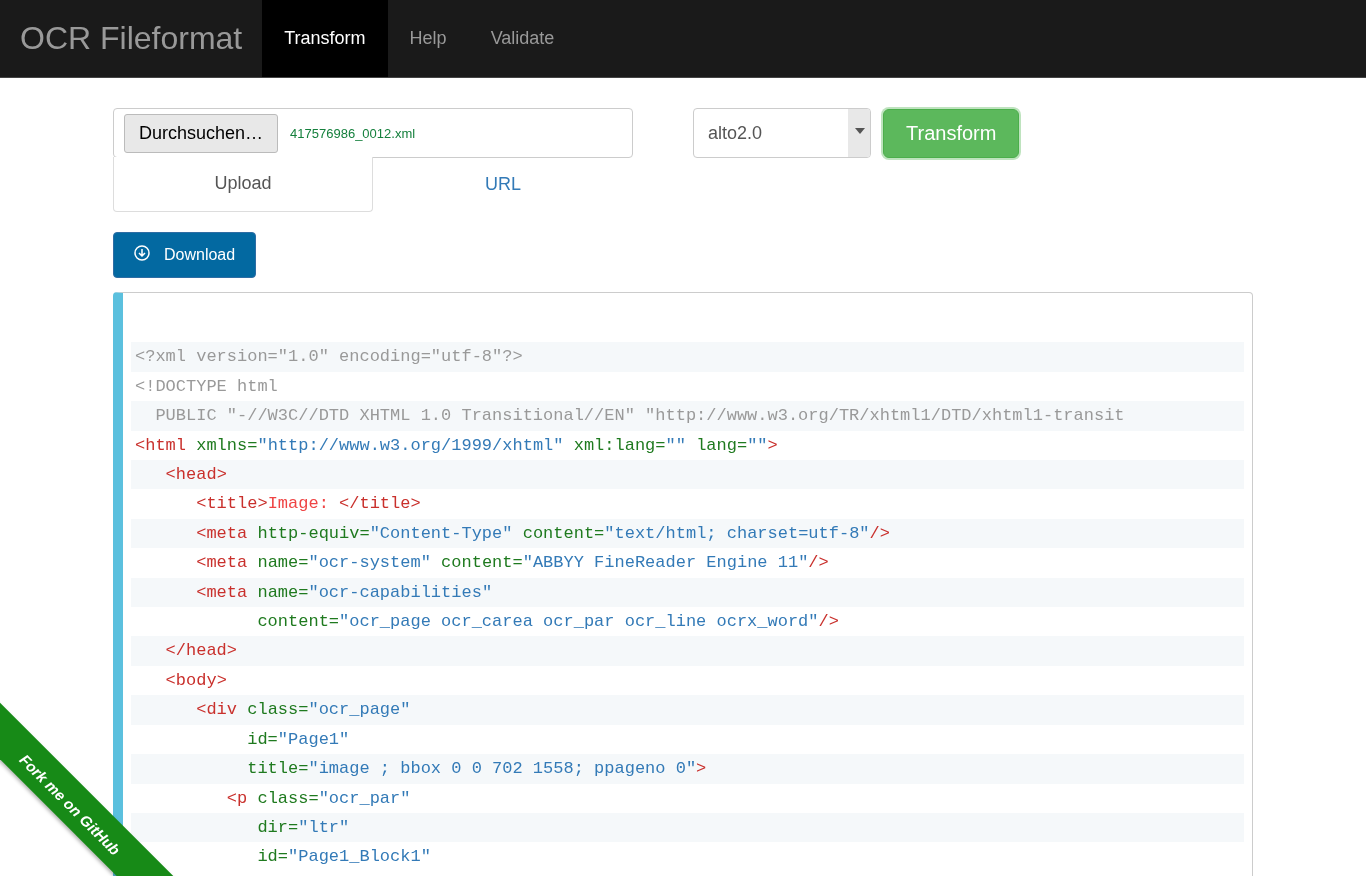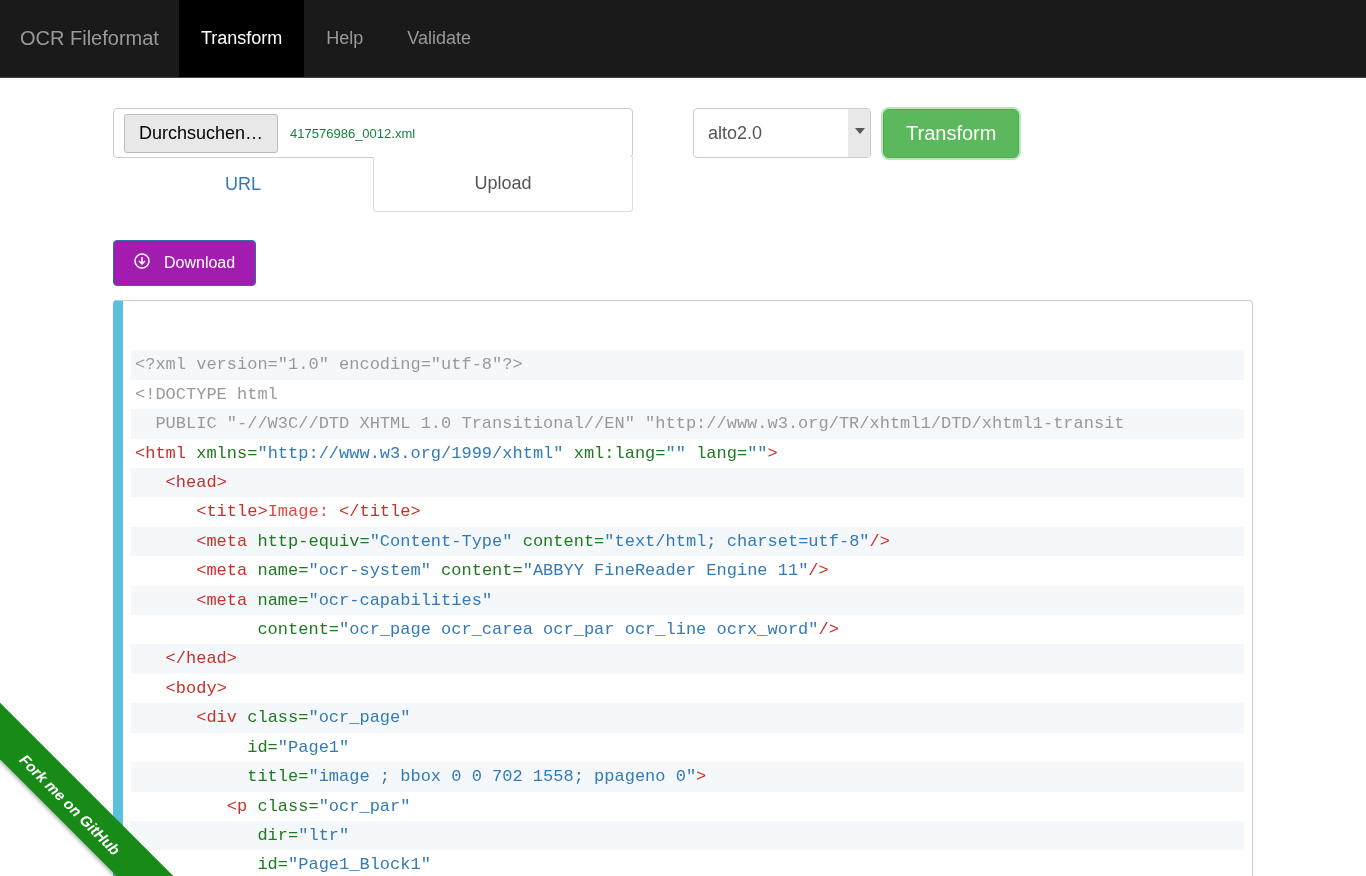--- a/index.html
+++ b/index.html
@@ -10,21 +10,21 @@
       min-height: 50px;
       border-bottom: 1px solid #444;
       padding: 0;
     }
     .navbar-inner {
       display: flex;
       align-items: center;
     }
     .navbar-brand {
       color: #999;
-      font-size: 20px;
+      font-size: 32px;
       padding: 20px 20px;
       text-decoration: none;
       cursor: pointer;
     }
     .nav-item {
       color: #999;
       font-size: 18px;
       padding: 28px 22px;
       text-decoration: none;
       cursor: pointer;
@@ -152,28 +152,28 @@
       border: 1px solid #4cae4c;
       color: #fff;
       font-size: 20px;
       padding: 12px 22px;
       border-radius: 6px;
       cursor: pointer;
       box-shadow: 0 0 0 2px rgba(92,184,92,0.4);
     }
     
     .btn-download {
-      background: #a21caf;
+      background: #0369a1;
       border: 1px solid #2e6da4;
       color: #fff;
       font-size: 16px;
       padding: 12px 20px;
       border-radius: 4px;
       cursor: pointer;
-      margin-top: 28px;
+      margin-top: 20px;
       display: inline-flex;
       align-items: center;
       gap: 14px;
     }
     .dl-icon {
       display: inline-block;
     }
     
     .code-panel {
       margin-top: 14px;
@@ -244,22 +244,22 @@
 </nav>
 
 <div class="container">
   <div class="top-row">
     <div class="left-col">
       <div class="file-input-wrap">
         <button class="file-btn">Durchsuchen…</button>
         <span class="file-name">417576986_0012.xml</span>
       </div>
       <div class="tab-strip">
+        <div class="tab active-tab">Upload</div>
         <div class="tab inactive">URL</div>
-        <div class="tab active-tab">Upload</div>
       </div>
     </div>
     <div class="right-col">
       <div class="select-wrap">
         <select class="select">
           <option>alto2.0</option>
         </select>
         <span class="select-arrow"></span>
       </div>
       <button class="btn-transform">Transform</button>

